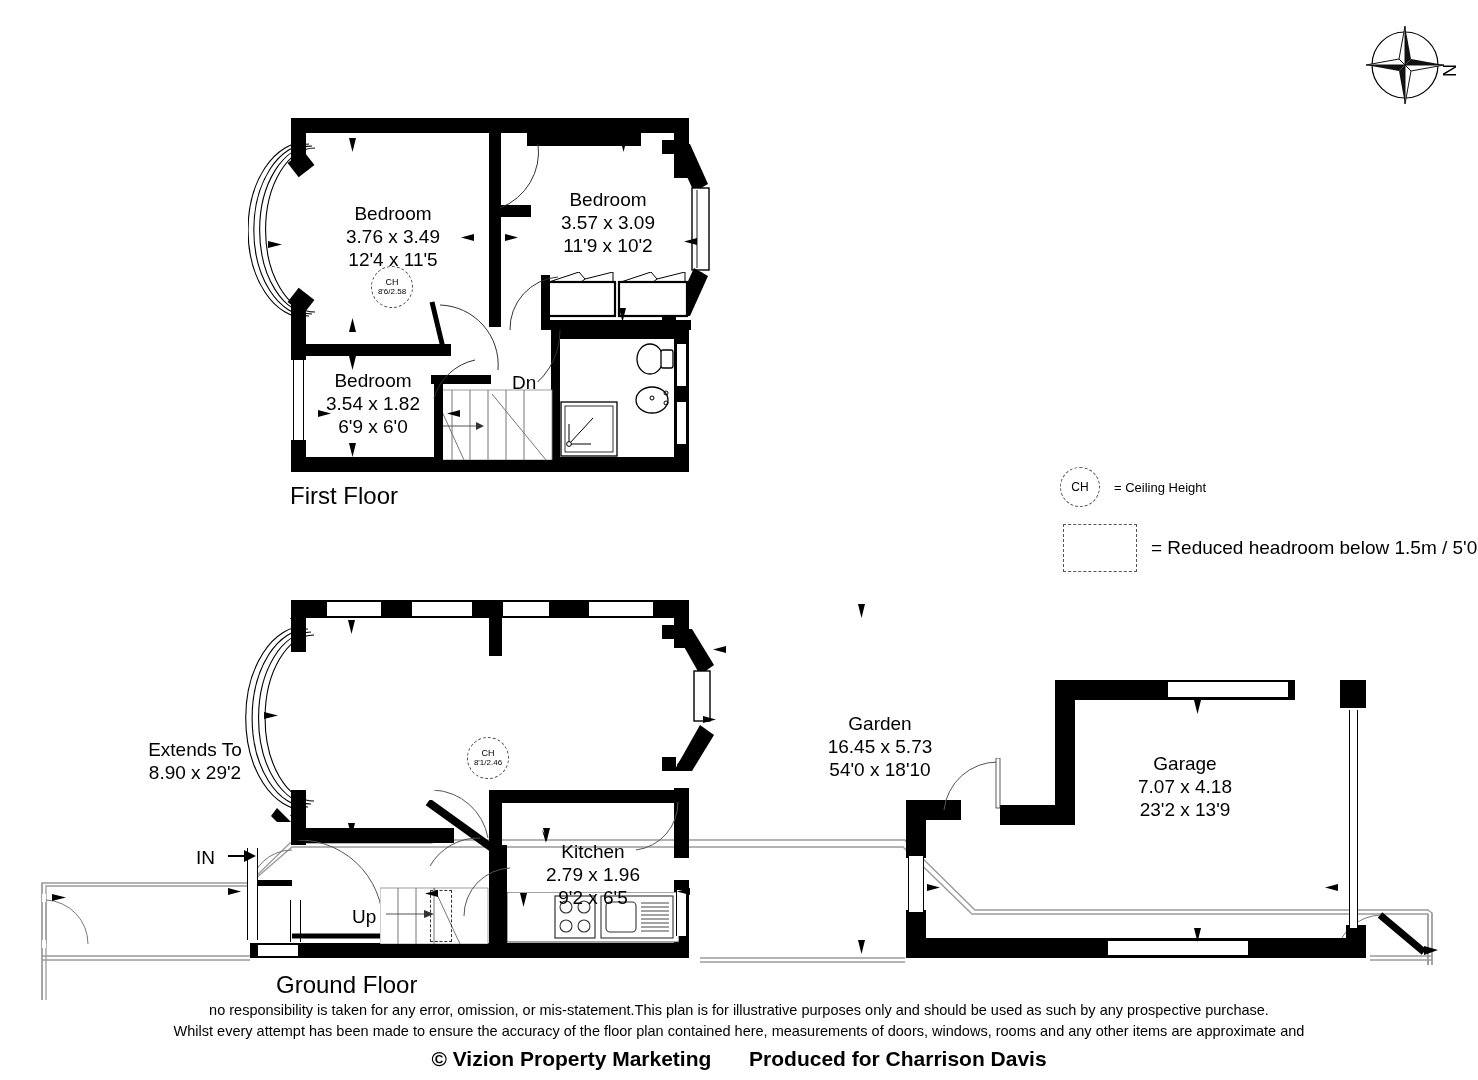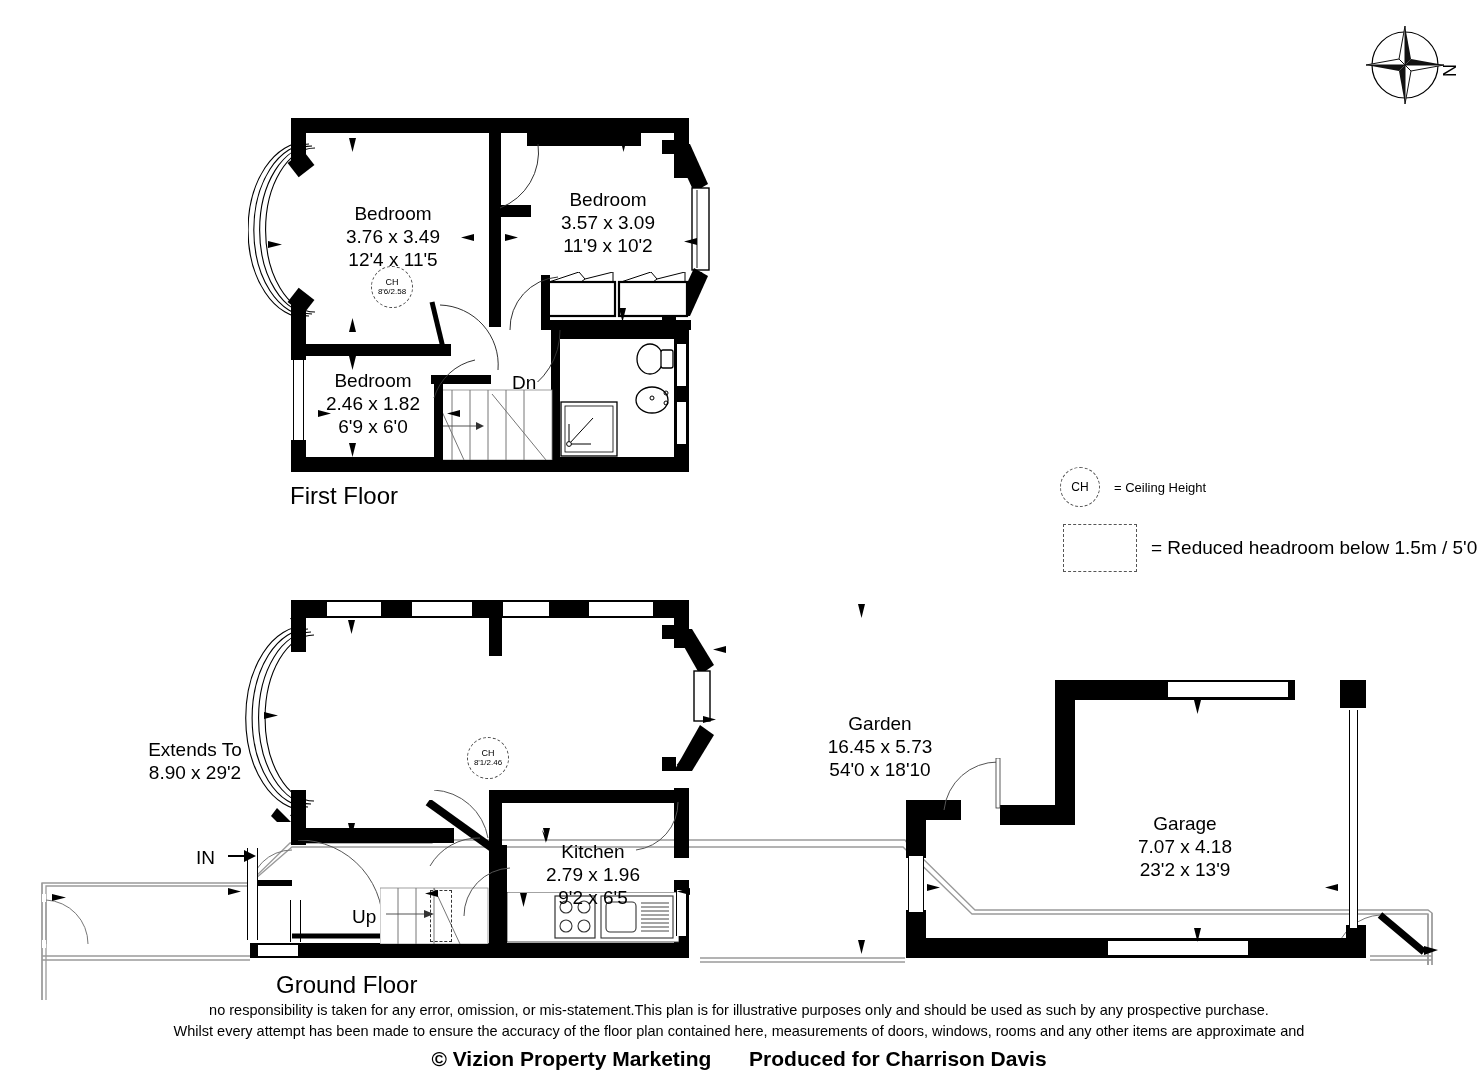--- a/index.html
+++ b/index.html
@@ -255,21 +255,21 @@
     </div>
 
     <div class="room-label" style="left:518px;top:188px;width:180px;">
       <div class="nm">Bedroom</div>
       <div class="dm">3.57 x 3.09</div>
       <div class="dm">11'9 x 10'2</div>
     </div>
 
     <div class="room-label" style="left:283px;top:369px;width:180px;">
       <div class="nm">Bedroom</div>
-      <div class="dm">2.46 x 1.82</div>
+      <div class="dm">3.54 x 1.82</div>
       <div class="dm">6'9 x 6'0</div>
     </div>
 
     <div class="floor-title" style="left:290px;top:482px;">First Floor</div>
   </div>
 
   <div id="legend" class="abs">
     <div class="legend-row" style="left:5px;top:5px;">
       <div class="legend-circle">
         <span>CH</span>
@@ -462,21 +462,21 @@
     <div class="window" style="left:1168px;top:681px;width:120px;height:17px;"></div>
     <div class="window v" style="left:908px;top:856px;width:16px;height:56px;"></div>
     <div class="window" style="left:1108px;top:940px;width:140px;height:16px;"></div>
     <div class="window v" style="left:1349px;top:710px;width:9px;height:218px;"></div>
 
     <svg class="abs" style="left:940px;top:758px;" width="75" height="62">
       <path d="M 58 4 A 54 54 0 0 0 4 52" fill="none" stroke="#555" stroke-width="1"></path>
       <rect x="56" y="0" width="4" height="50" fill="#fff" stroke="#333" stroke-width="0.8"></rect>
     </svg>
 
-    <div class="room-label" style="left:1090px;top:812px;width:190px;text-align:center;">
+    <div class="room-label" style="left:1090px;top:752px;width:190px;text-align:center;">
       <div class="nm">Garage</div>
       <div class="dm">7.07 x 4.18</div>
       <div class="dm">23'2 x 13'9</div>
     </div>
 
     <svg class="abs" style="left:0;top:0;" width="1478" height="1000">
       <polygon points="348,620 355,620 351.5,634" fill="#000"></polygon>
       <polygon points="264,712 264,719 278,715.5" fill="#000"></polygon>
       <polygon points="348,823 355,823 351.5,837" fill="#000"></polygon>
       <polygon points="726,646 726,653 713,649.5" fill="#000"></polygon>

